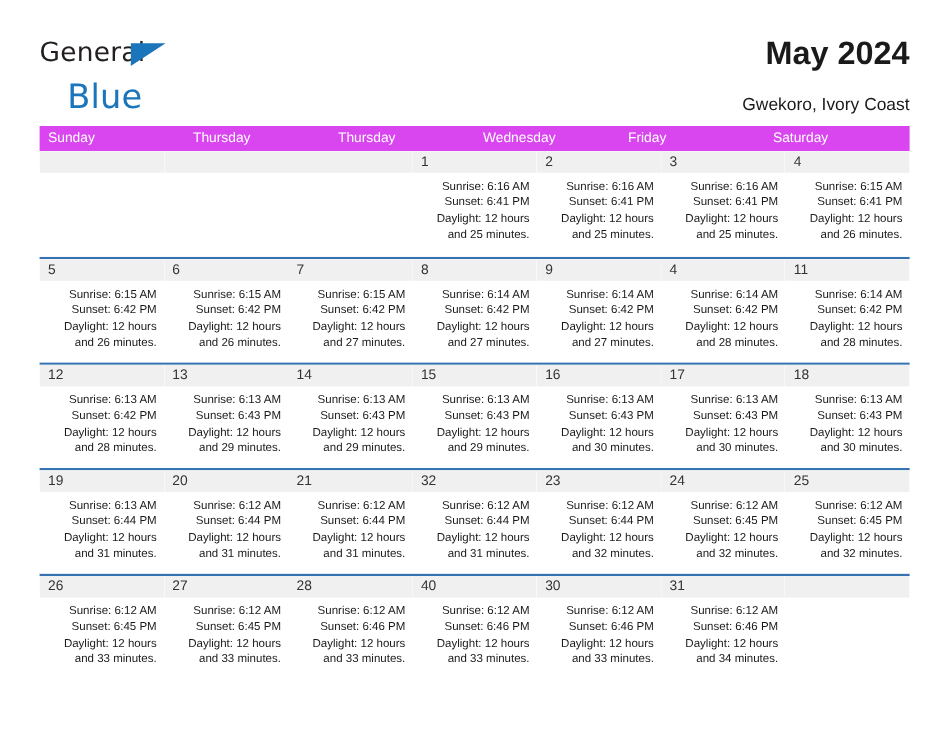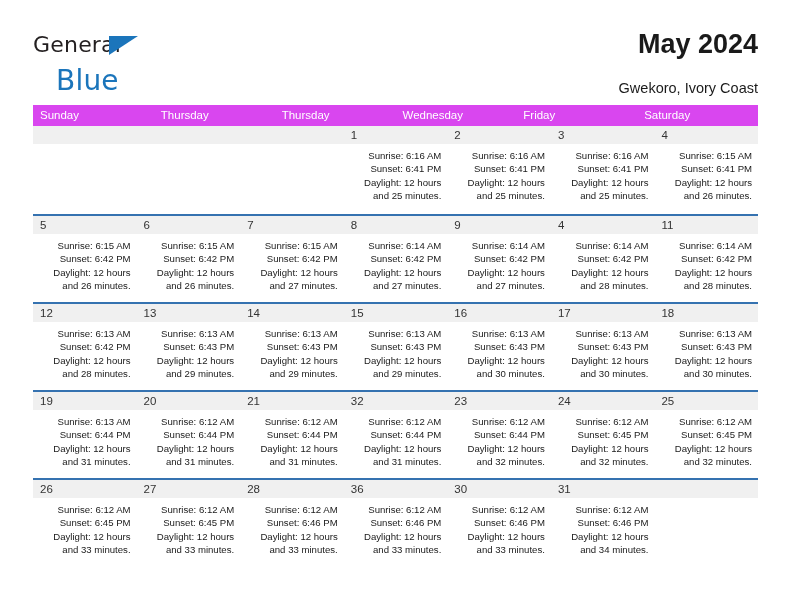--- a/index.html
+++ b/index.html
@@ -458,21 +458,21 @@
           <div class="day-cell">
             <div class="day-number-strip">28</div>
             <div class="day-body">
               <div class="day-line">Sunrise: 6:12 AM</div>
               <div class="day-line">Sunset: 6:46 PM</div>
               <div class="day-line">Daylight: 12 hours</div>
               <div class="day-line">and 33 minutes.</div>
             </div>
           </div>
           <div class="day-cell">
-            <div class="day-number-strip">36</div>
+            <div class="day-number-strip">40</div>
             <div class="day-body">
               <div class="day-line">Sunrise: 6:12 AM</div>
               <div class="day-line">Sunset: 6:46 PM</div>
               <div class="day-line">Daylight: 12 hours</div>
               <div class="day-line">and 33 minutes.</div>
             </div>
           </div>
           <div class="day-cell">
             <div class="day-number-strip">30</div>
             <div class="day-body">

